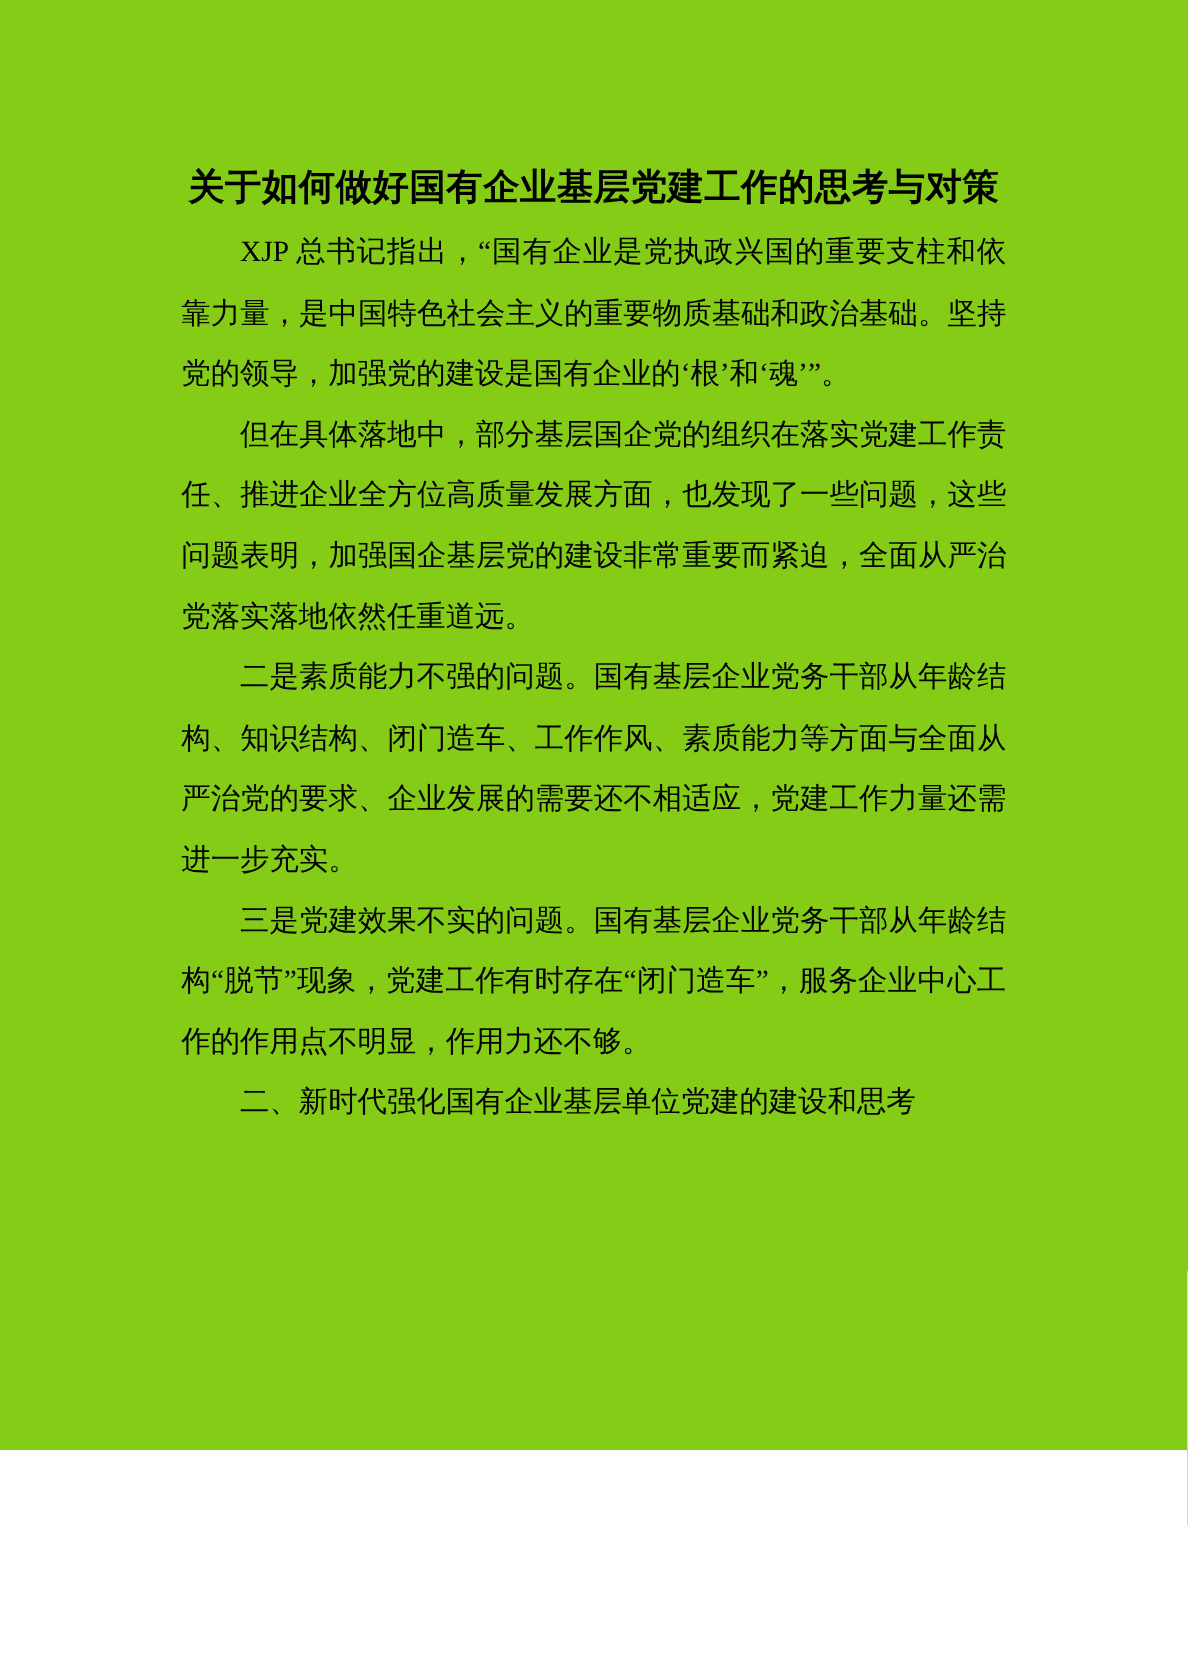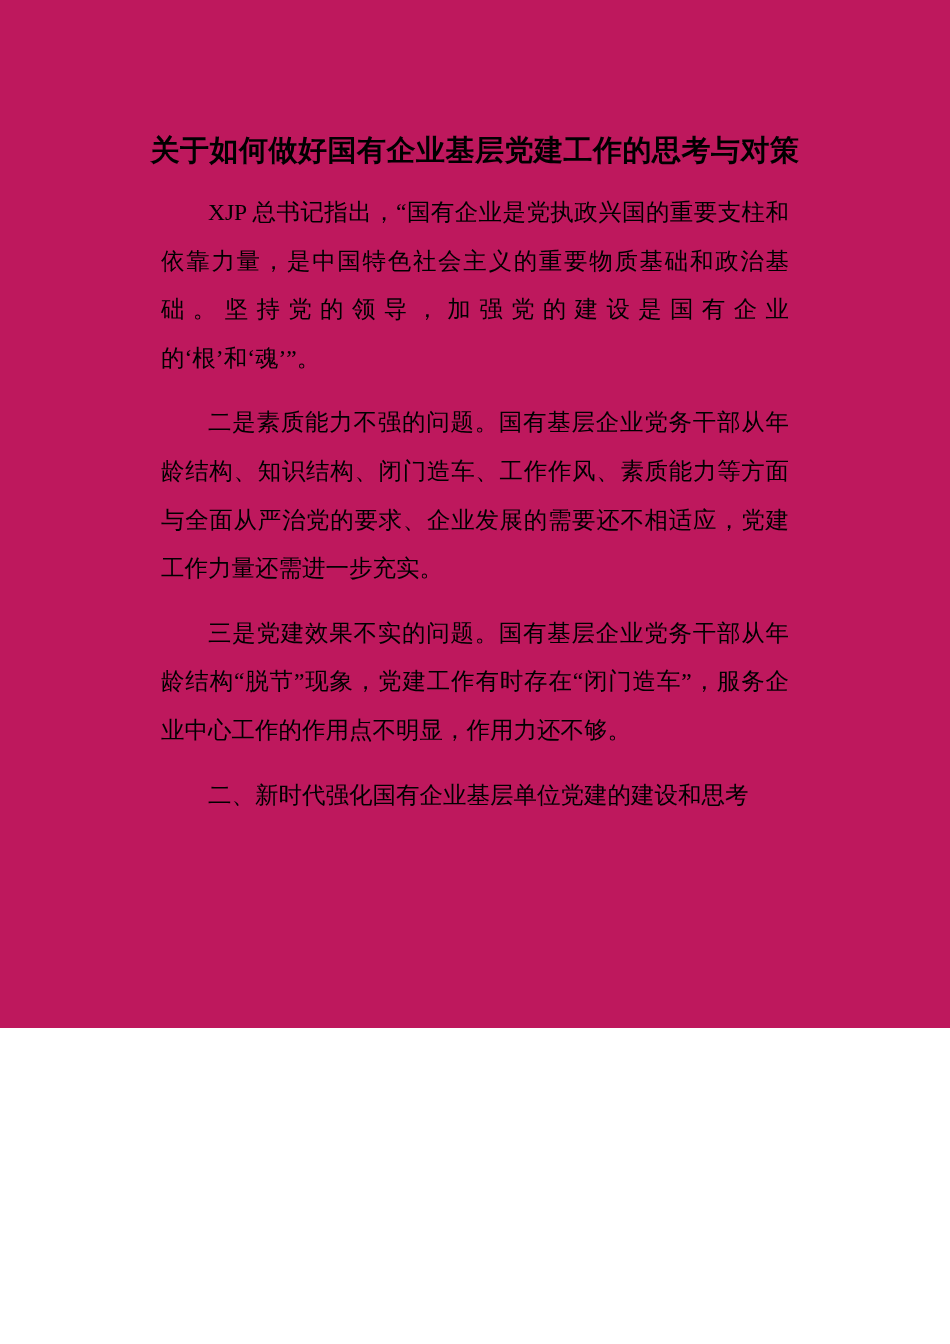--- a/index.html
+++ b/index.html
@@ -3,56 +3,57 @@
 <meta charset="utf-8">
 <style>
   html, body {
     margin: 0;
     padding: 0;
     background: #ffffff;
   }
   .page {
     position: relative;
     width: 950px;
-    height: 1028px;
-    background: #be185d;
+    height: 1160px;
+    background: #84cc16;
     overflow: hidden;
     font-family: "Liberation Serif", serif;
     color: #000000;
   }
   .doc-content {
     padding: 128px 145px 0 145px;
   }
   .doc-title {
     margin: 0 0 6px 0;
     font-size: 29px;
     font-weight: bold;
     line-height: 44px;
     text-align: center;
     letter-spacing: 0.5px;
   }
   .doc-paragraph {
-    margin: 16px;
+    margin: 0;
     font-size: 23.5px;
     line-height: 48.6px;
     text-align: justify;
     text-justify: inter-ideograph;
     text-indent: 2em;
     word-break: break-all;
   }
 </style>
 </head>
 <body>
 
 <div class="page">
   <div class="doc-content">
     <h1 class="doc-title">关于如何做好国有企业基层党建工作的思考与对策</h1>
 
     <p class="doc-paragraph">XJP 总书记指出，“国有企业是党执政兴国的重要支柱和依靠力量，是中国特色社会主义的重要物质基础和政治基础。坚持党的领导，加强党的建设是国有企业的‘根’和‘魂’”。</p>
 
+    <p class="doc-paragraph">但在具体落地中，部分基层国企党的组织在落实党建工作责任、推进企业全方位高质量发展方面，也发现了一些问题，这些问题表明，加强国企基层党的建设非常重要而紧迫，全面从严治党落实落地依然任重道远。</p>
 
 
 
     <p class="doc-paragraph">二是素质能力不强的问题。国有基层企业党务干部从年龄结构、知识结构、闭门造车、工作作风、素质能力等方面与全面从严治党的要求、企业发展的需要还不相适应，党建工作力量还需进一步充实。</p>
 
     <p class="doc-paragraph">三是党建效果不实的问题。国有基层企业党务干部从年龄结构“脱节”现象，党建工作有时存在“闭门造车”，服务企业中心工作的作用点不明显，作用力还不够。</p>
 
     <p class="doc-paragraph">二、新时代强化国有企业基层单位党建的建设和思考</p>
   </div>
 </div>

